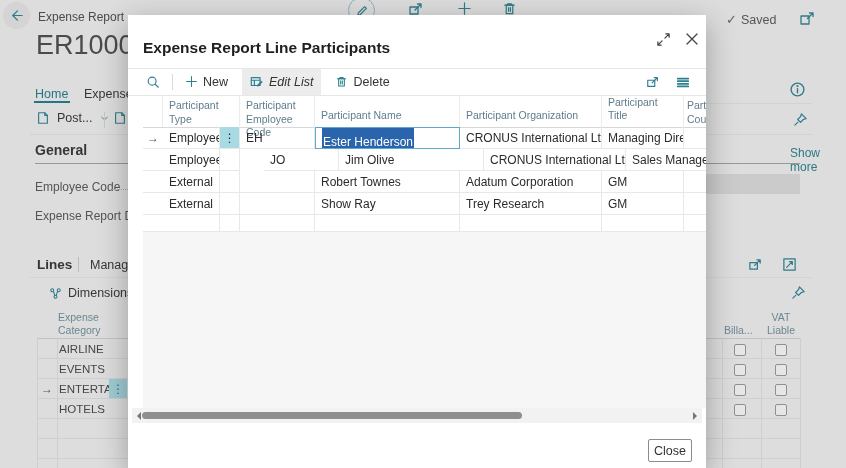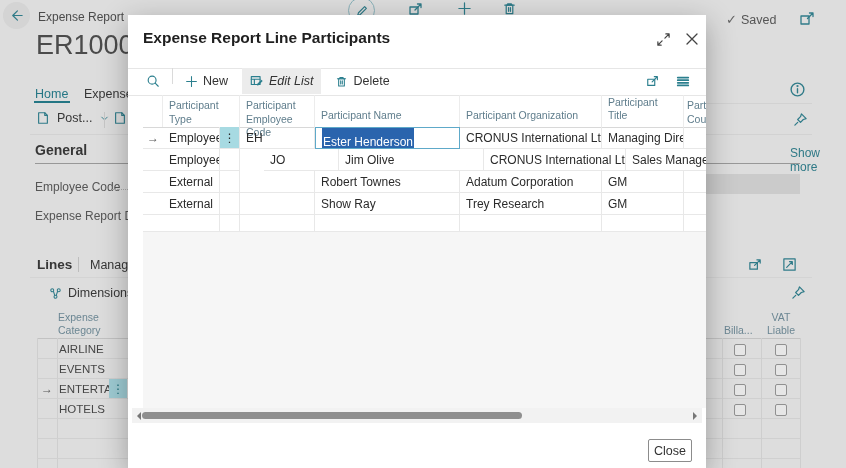--- a/index.html
+++ b/index.html
@@ -212,34 +212,34 @@
   <div class="cb" style="left:734px;top:384px;"></div>
   <div class="cb" style="left:775px;top:384px;"></div>
   <div class="cb" style="left:734px;top:404px;"></div>
   <div class="cb" style="left:775px;top:404px;"></div>
 
   <div class="dim"></div>
 </div>
 
 <div class="modal">
 
-  <div class="abs m-title" style="left:15px;top:14px;">Expense Report Line Participants</div>
+  <div class="abs m-title" style="left:15px;top:24px;">Expense Report Line Participants</div>
   <div class="abs" style="left:528px;top:17px;">
     <svg class="ic dark" width="15" height="15" viewBox="0 0 16 16">
         <path d="M9.5 6.5 L14 2 M10.5 2 H14 V5.5 M6.5 9.5 L2 14 M2 10.5 V14 H5.5"></path>
       </svg>
   </div>
   <div class="abs" style="left:556px;top:16px;">
     <svg class="ic dark" width="16" height="16" viewBox="0 0 16 16">
         <path d="M3 3 L13 13 M13 3 L3 13"></path>
       </svg>
   </div>
 
   <div class="hline" style="left:0;top:53px;width:578px;background:#e6e6e6;"></div>
-  <div class="abs" style="left:0;top:53px;width:578px;height:27px;display:flex;">
+  <div class="abs" style="left:0;top:53px;width:578px;height:27px;display:flex;align-items:center;">
     <div class="tb-item" style="margin-left:10px;">
       <svg class="ic" width="14" height="14" viewBox="0 0 16 16">
           <circle cx="7" cy="7" r="4.5"></circle>
           <path d="M10.5 10.5 L14 14"></path>
         </svg>
     </div>
     <div class="vline" style="position:static;height:16px;background:#dadada;margin:0 4px;"></div>
     <div class="tb-item">
       <svg class="ic" width="13" height="13" viewBox="0 0 16 16">
           <path d="M8 2 V14 M2 8 H14"></path>

